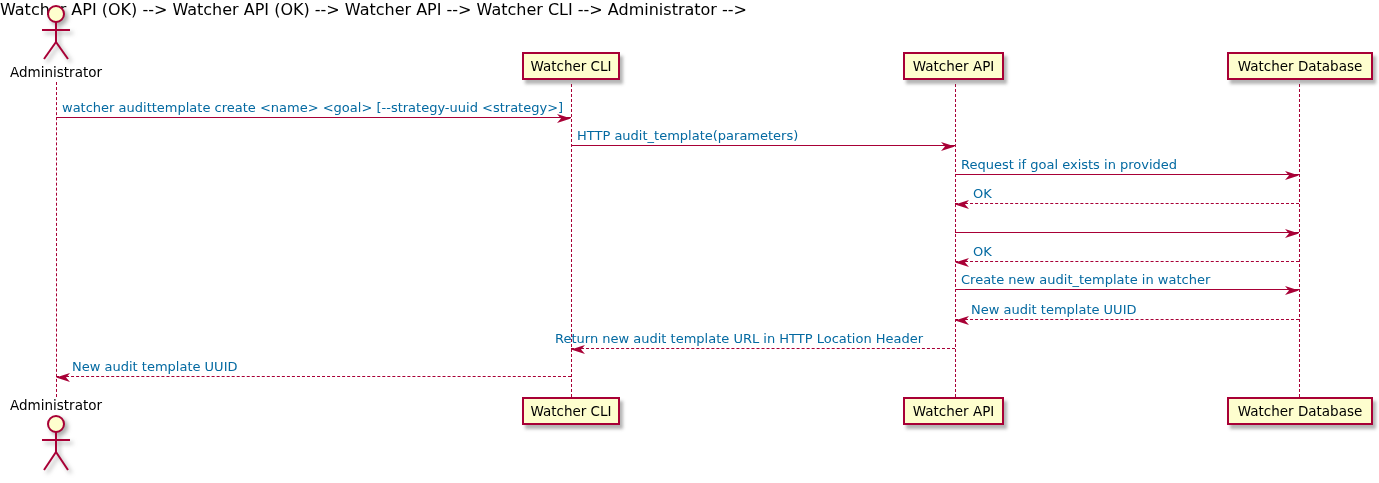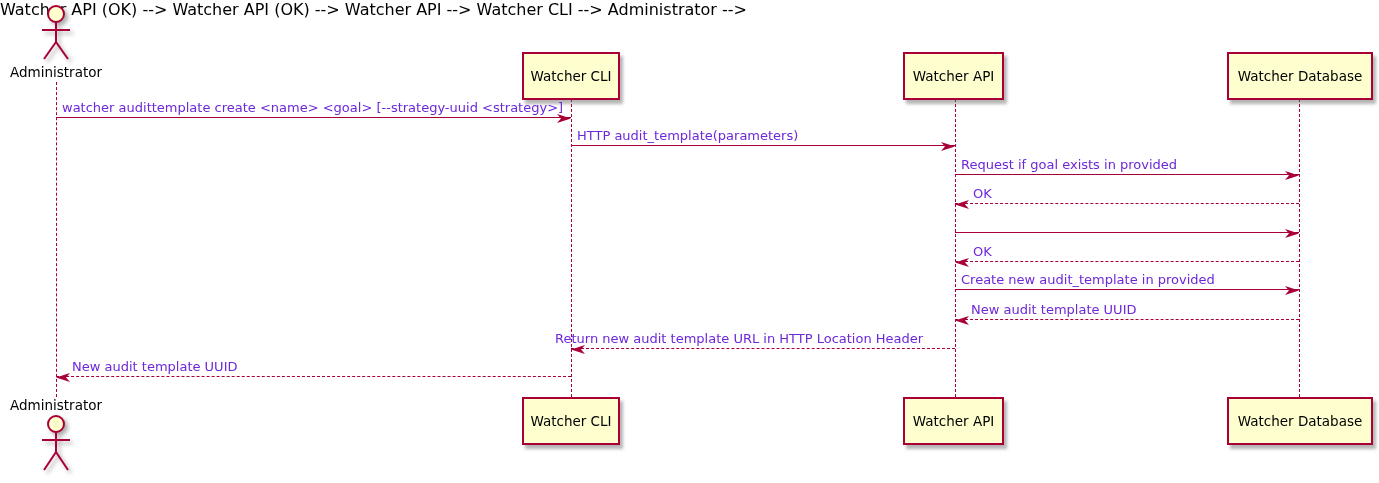--- a/index.html
+++ b/index.html
@@ -2,31 +2,31 @@
 <html><head>
 <meta charset="utf-8">
 <style>
   html,body{margin:0;padding:0;background:#ffffff;}
   .canvas{
     position:relative;width:1379px;height:483px;background:#ffffff;
     font-family:"DejaVu Sans","Liberation Sans",sans-serif;color:#000;
     overflow:hidden;
   }
   .participant{
-    position:absolute;box-sizing:border-box;height:48px;
+    position:absolute;box-sizing:border-box;height:28px;
     background:#FEFECE;border:2px solid #A80036;
     display:flex;align-items:center;justify-content:center;
     font-size:13.5px;color:#000;white-space:nowrap;
     box-shadow:3px 4px 3px rgba(90,90,90,0.45);
   }
   .lifeline{
     position:absolute;width:0;border-left:1px dashed #A80036;
   }
   .msg-label{
-    position:absolute;font-size:13px;line-height:15px;white-space:nowrap;color:#6d28d9;
+    position:absolute;font-size:13px;line-height:15px;white-space:nowrap;color:#0369a1;
   }
   .msg-line{position:absolute;height:0;}
   .msg-line.solid{border-top:1.5px solid #A80036;}
   .msg-line.dashed{border-top:1.5px dashed #A80036;}
   .head{position:absolute;width:14px;height:9px;background:#A80036;}
   .head-r{clip-path:polygon(0 0,100% 50%,0 100%,28% 50%);}
   .head-l{clip-path:polygon(100% 0,0 50%,100% 100%,72% 50%);}
   .actor-svg{position:absolute;filter:drop-shadow(3px 3px 2px rgba(90,90,90,0.5));}
   .actor-label{
     position:absolute;width:140px;text-align:center;
@@ -83,21 +83,21 @@
   
   <div class="msg-line solid" style="left:955px;top:232px;width:344px;"></div>
   <div class="head head-r" style="left:1285px;top:229px;"></div>
 
    Watcher API (OK) --&gt;
   <div class="msg-label" style="left:973px;top:244px;">OK</div>
   <div class="msg-line dashed" style="left:955px;top:261px;width:344px;"></div>
   <div class="head head-l" style="left:955px;top:258px;"></div>
 
   
-  <div class="msg-label" style="left:961px;top:272px;">Create new audit_template in provided</div>
+  <div class="msg-label" style="left:961px;top:272px;">Create new audit_template in watcher</div>
   <div class="msg-line solid" style="left:955px;top:289px;width:344px;"></div>
   <div class="head head-r" style="left:1285px;top:286px;"></div>
 
    Watcher API --&gt;
   <div class="msg-label" style="left:971px;top:302px;">New audit template UUID</div>
   <div class="msg-line dashed" style="left:955px;top:319px;width:344px;"></div>
   <div class="head head-l" style="left:955px;top:316px;"></div>
 
    Watcher CLI --&gt;
   <div class="msg-label" style="left:555px;top:331px;">Return new audit template URL in HTTP Location Header</div>

